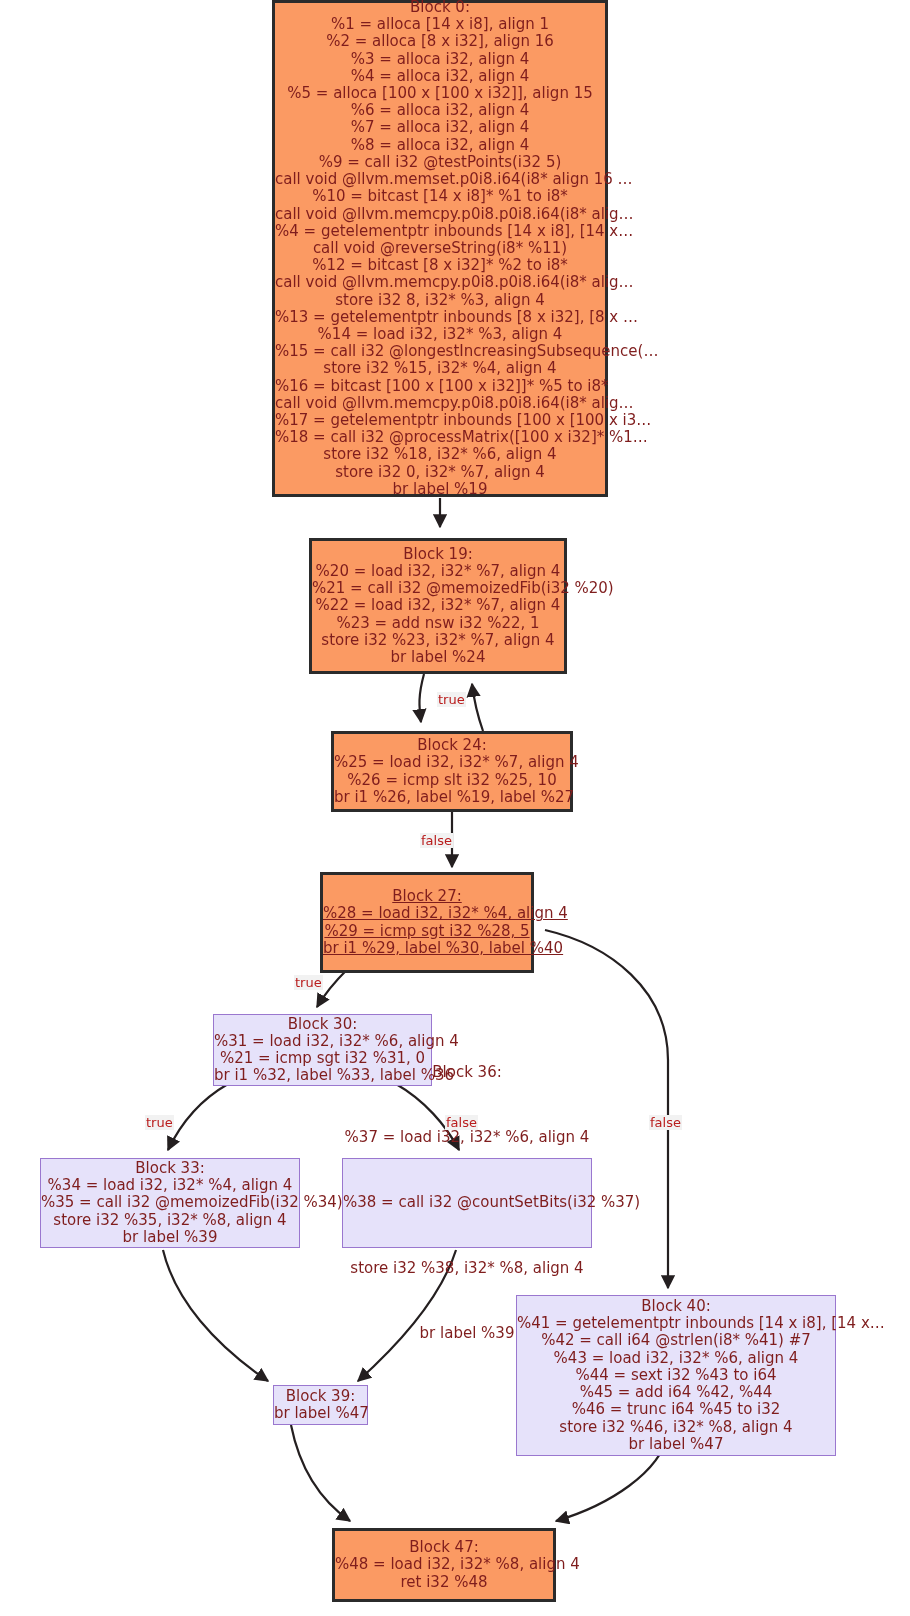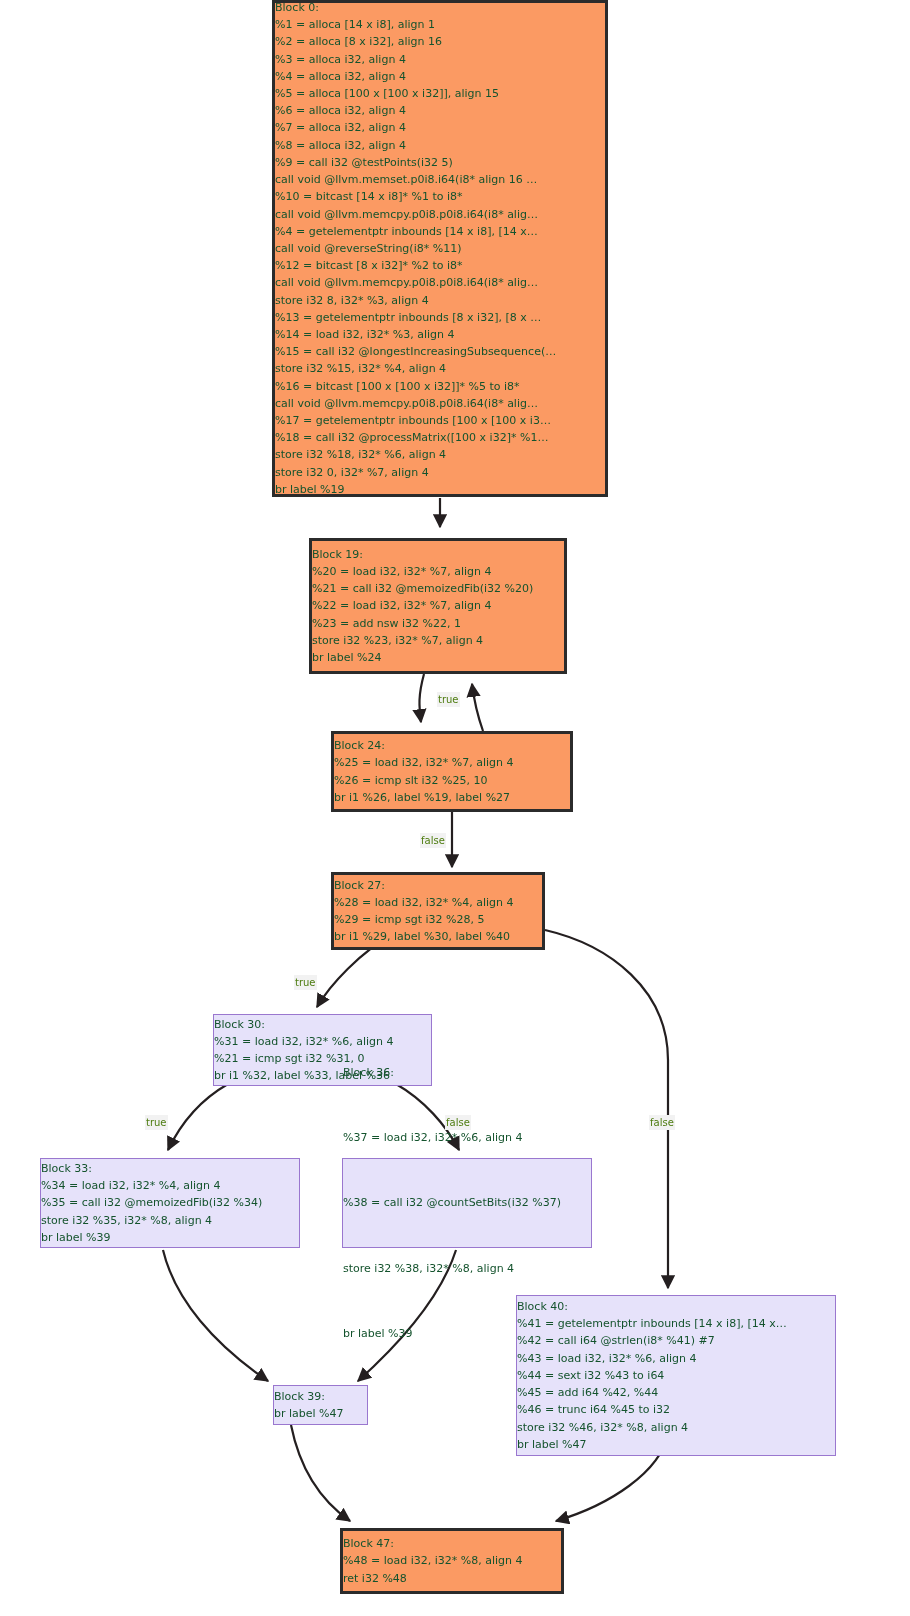--- a/index.html
+++ b/index.html
@@ -23,47 +23,47 @@
   svg.edge-layer {
     position: absolute;
     left: 0; top: 0;
     width: 910px;
     height: 1616px;
     pointer-events: none;
   }
   .node {
     position: absolute;
     box-sizing: border-box;
-    text-align: left;
+    text-align: center;
     white-space: pre;
     line-height: 17.2px;
-    font-size: 11px;
-    color: #14532d;
+    font-size: 15px;
+    color: #7f1d1d;
     display: flex;
     flex-direction: column;
     justify-content: center;
     align-items: center;
   }
   .node.entry {
     background: #fb9a63;
     border: 3px solid #2b2b2b;
   }
   .node.plain {
     background: #e6e2fa;
     border: 1.4px solid #9a77cf;
     margin-left: 8px;
   }
   .node .line {
     display: block;
     width: 100%;
   }
   .edge-label {
     position: absolute;
-    font-size: 10px;
-    color: #4d7c0f;
+    font-size: 13px;
+    color: #b91c1c;
     background: #f2f2f2;
     padding: 0px 1px;
     line-height: 15px;
     white-space: nowrap;
   }
 </style>
 </head>
 <body>
 
 <div id="cfg-root">
@@ -142,21 +142,21 @@
     <span class="line">br label %24</span>
   </div>
 
   <div class="node entry" style="left:331px; top:731px; width:242px; height:81px;">
     <span class="line">Block 24:</span>
     <span class="line">%25 = load i32, i32* %7, align 4</span>
     <span class="line">%26 = icmp slt i32 %25, 10</span>
     <span class="line">br i1 %26, label %19, label %27</span>
   </div>
 
-  <div class="node entry" style="left:331px; top:872px; width:214px; height:78px;">
+  <div class="node entry" style="left:320px; top:872px; width:214px; height:101px;text-decoration:underline;">
     <span class="line">Block 27:</span>
     <span class="line">%28 = load i32, i32* %4, align 4</span>
     <span class="line">%29 = icmp sgt i32 %28, 5</span>
     <span class="line">br i1 %29, label %30, label %40</span>
   </div>
 
   <div class="node plain" style="left:205px; top:1014px; width:219px; height:72px;">
     <span class="line">Block 30:</span>
     <span class="line">%31 = load i32, i32* %6, align 4</span>
     <span class="line">%21 = icmp sgt i32 %31, 0</span>
@@ -189,21 +189,21 @@
     <span class="line">%41 = getelementptr inbounds [14 x i8], [14 x…</span>
     <span class="line">%42 = call i64 @strlen(i8* %41) #7</span>
     <span class="line">%43 = load i32, i32* %6, align 4</span>
     <span class="line">%44 = sext i32 %43 to i64</span>
     <span class="line">%45 = add i64 %42, %44</span>
     <span class="line">%46 = trunc i64 %45 to i32</span>
     <span class="line">store i32 %46, i32* %8, align 4</span>
     <span class="line">br label %47</span>
   </div>
 
-  <div class="node entry" style="left:332px; top:1528px; width:224px; height:66px;margin-left:8px;">
+  <div class="node entry" style="left:332px; top:1528px; width:224px; height:74px;">
     <span class="line">Block 47:</span>
     <span class="line">%48 = load i32, i32* %8, align 4</span>
     <span class="line">ret i32 %48</span>
   </div>
 
   <div class="edge-label" style="left:437px; top:692px;">true</div>
 
   <div class="edge-label" style="left:420px; top:833px;">false</div>
 
   <div class="edge-label" style="left:294px; top:975px;">true</div>

